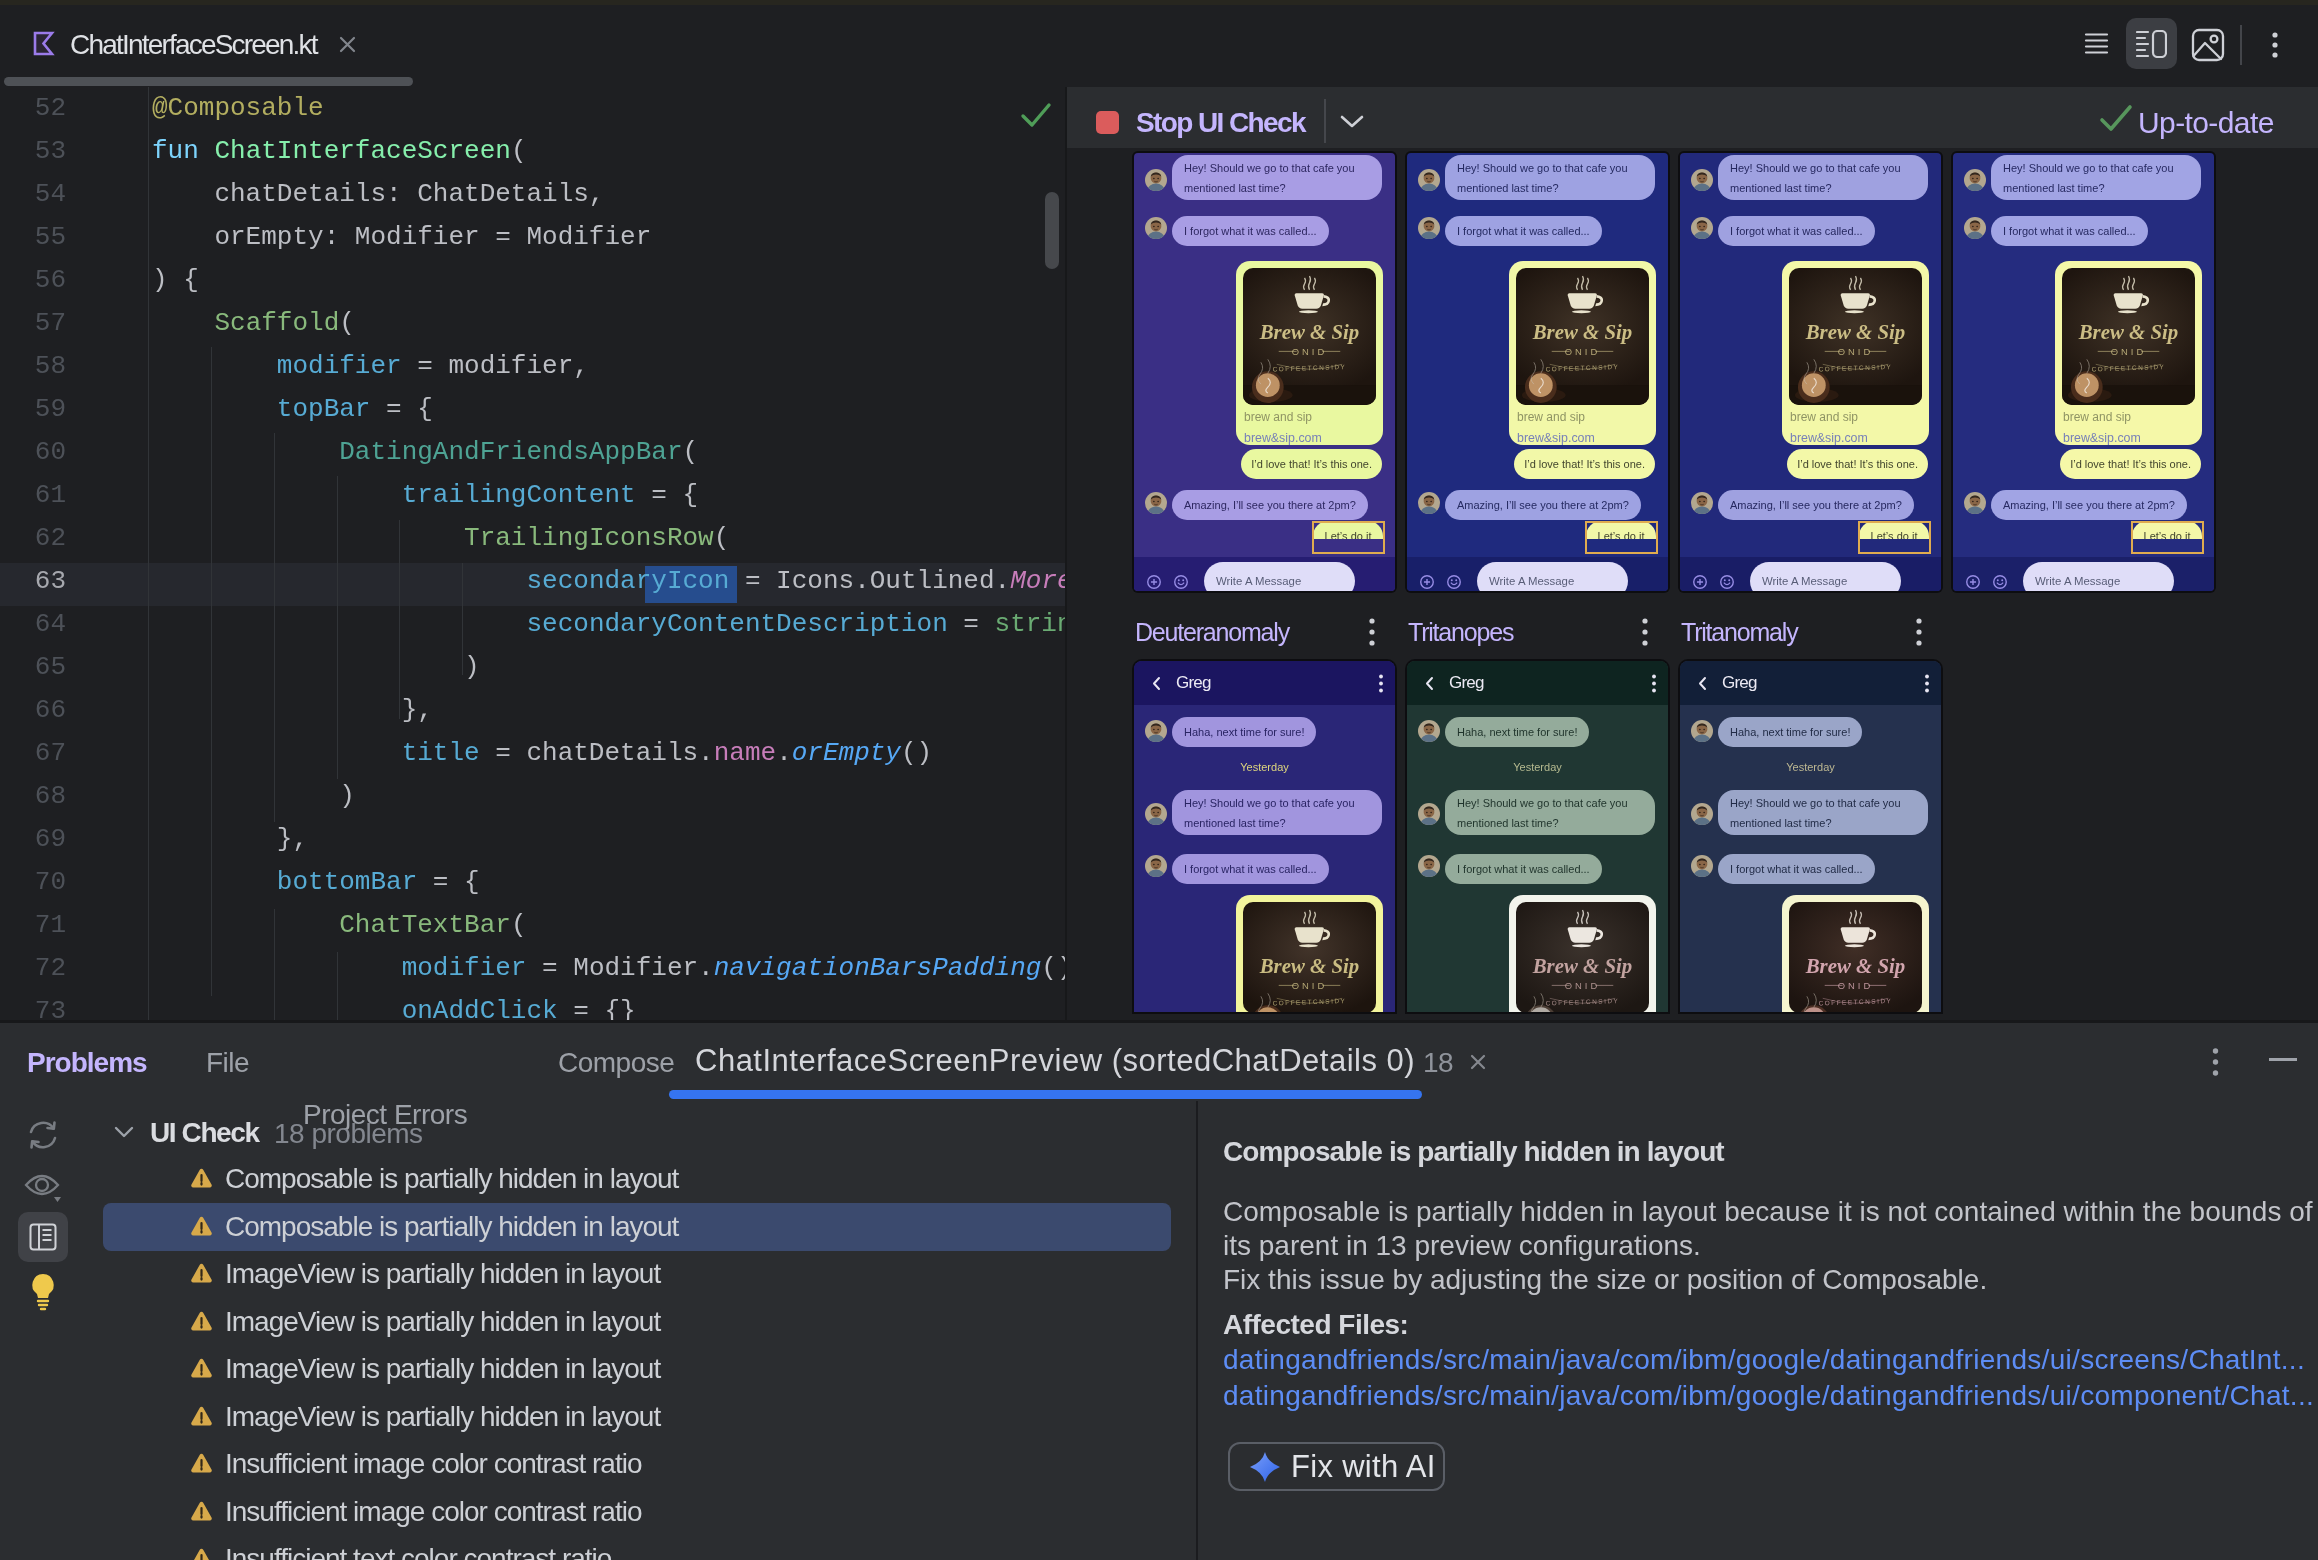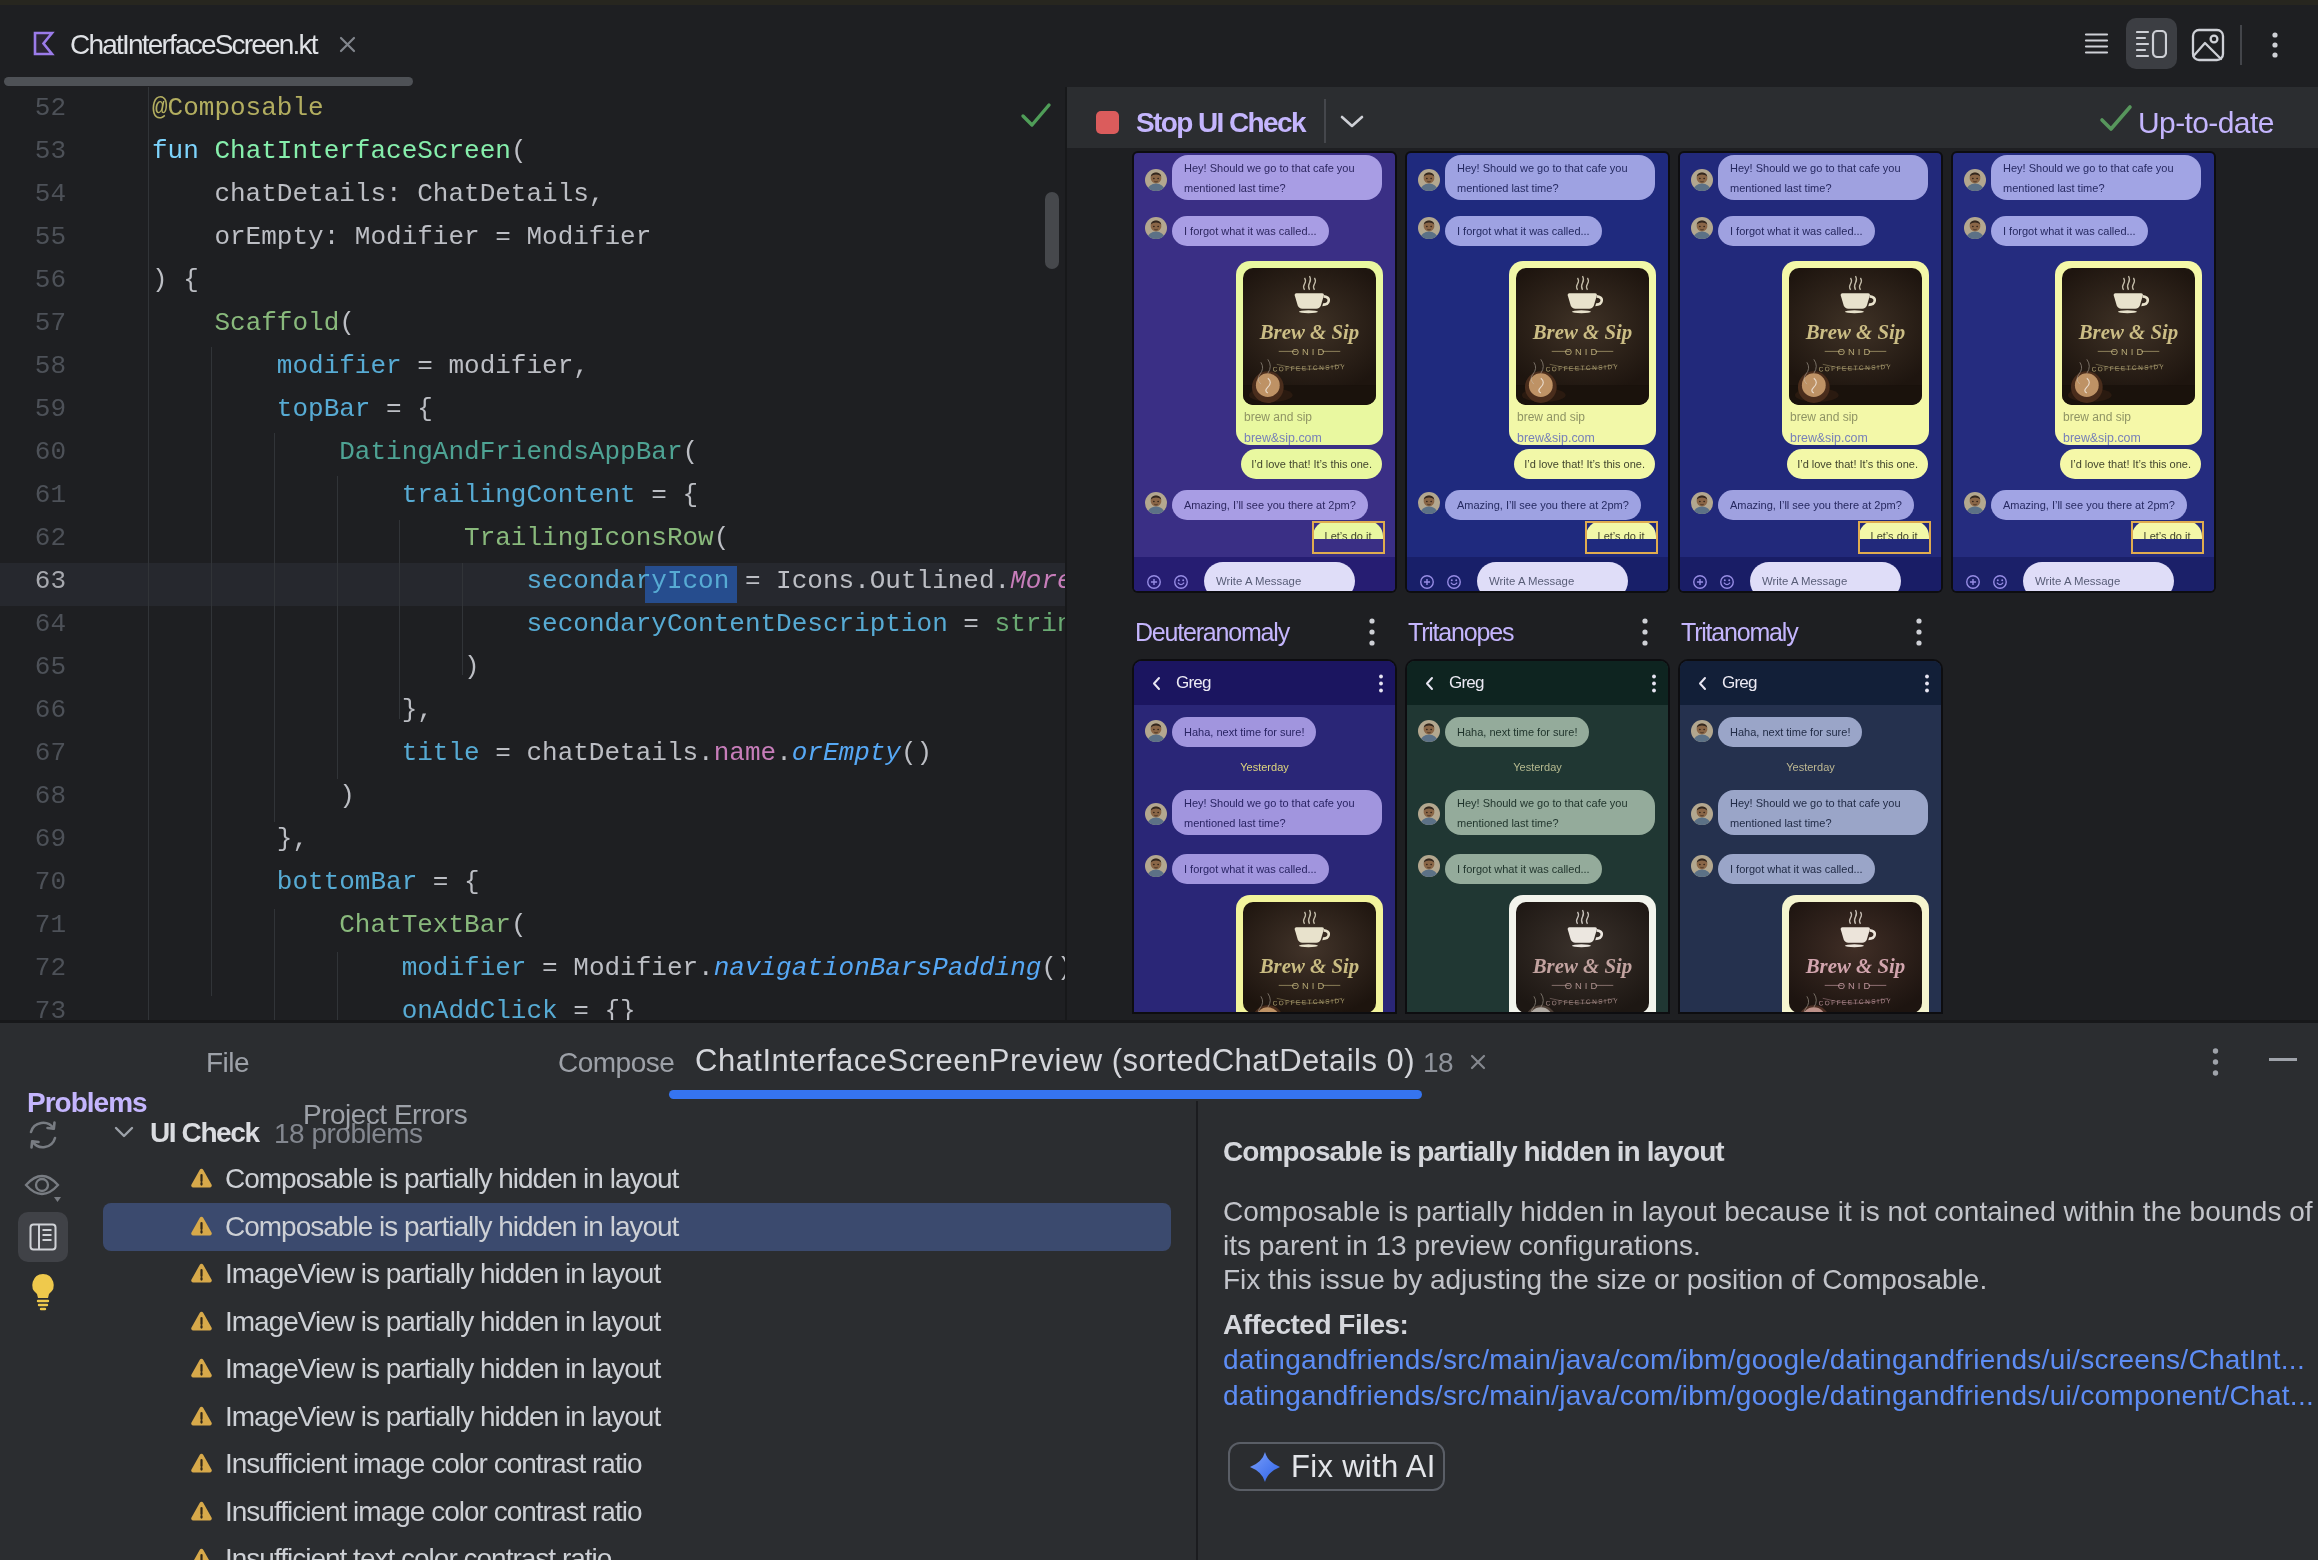--- a/index.html
+++ b/index.html
@@ -674,21 +674,21 @@
           <g stroke="#cbc3b5" stroke-width="1" fill="none" opacity="0.5">
             <path d="M18 95 q4 6 -1 12 q-4 5 1 10"></path>
             <path d="M25 92 q5 7 0 14"></path>
           </g>
         </svg></div>
     </div>
 </div>
 
 <div class="abs" style="left:0;top:1020px;width:2319px;height:3px;background:#17181a;"></div>
 <div class="abs" style="left:0;top:1023px;width:2319px;height:538px;background:#2b2d30;"></div>
-<div class="abs ui" style="left:27px;top:1047px;font-size:28px;font-weight:600;letter-spacing:-1px;margin-top:40px;">Problems</div>
+<div class="abs ui" style="left:27px;top:1047px;font-size:28px;font-weight:600;letter-spacing:-1px;">Problems</div>
 <div class="abs ui dim" style="left:206px;top:1047px;font-size:28px;">File</div>
 <div class="abs ui dim" style="left:303px;top:1099px;font-size:28px;">Project Errors</div>
 <div class="abs ui dim" style="left:524px;top:1047px;font-size:28px;margin-left:34px;">Compose</div>
 <div class="abs ui" style="left:695px;top:1043px;font-size:31px;letter-spacing:0.5px;color:#d4d6db;">ChatInterfaceScreenPreview (sortedChatDetails 0)</div>
 <div class="abs ui" style="left:1423px;top:1047px;font-size:28px;color:#8f939b;">18</div>
 <svg class="abs" style="left:1468px;top:1052px" width="20" height="20" viewBox="0 0 20 20">
  <path d="M4 4 L16 16 M16 4 L4 16" stroke="#85888e" stroke-width="2.2" stroke-linecap="round"></path>
   </svg>
 <div class="abs" style="left:669px;top:1090px;width:753px;height:9px;border-radius:4.5px;background:#3574f0;"></div>
 <svg class="abs" style="left:2211px;top:1047px" width="9" height="30" viewBox="0 0 9 30">

